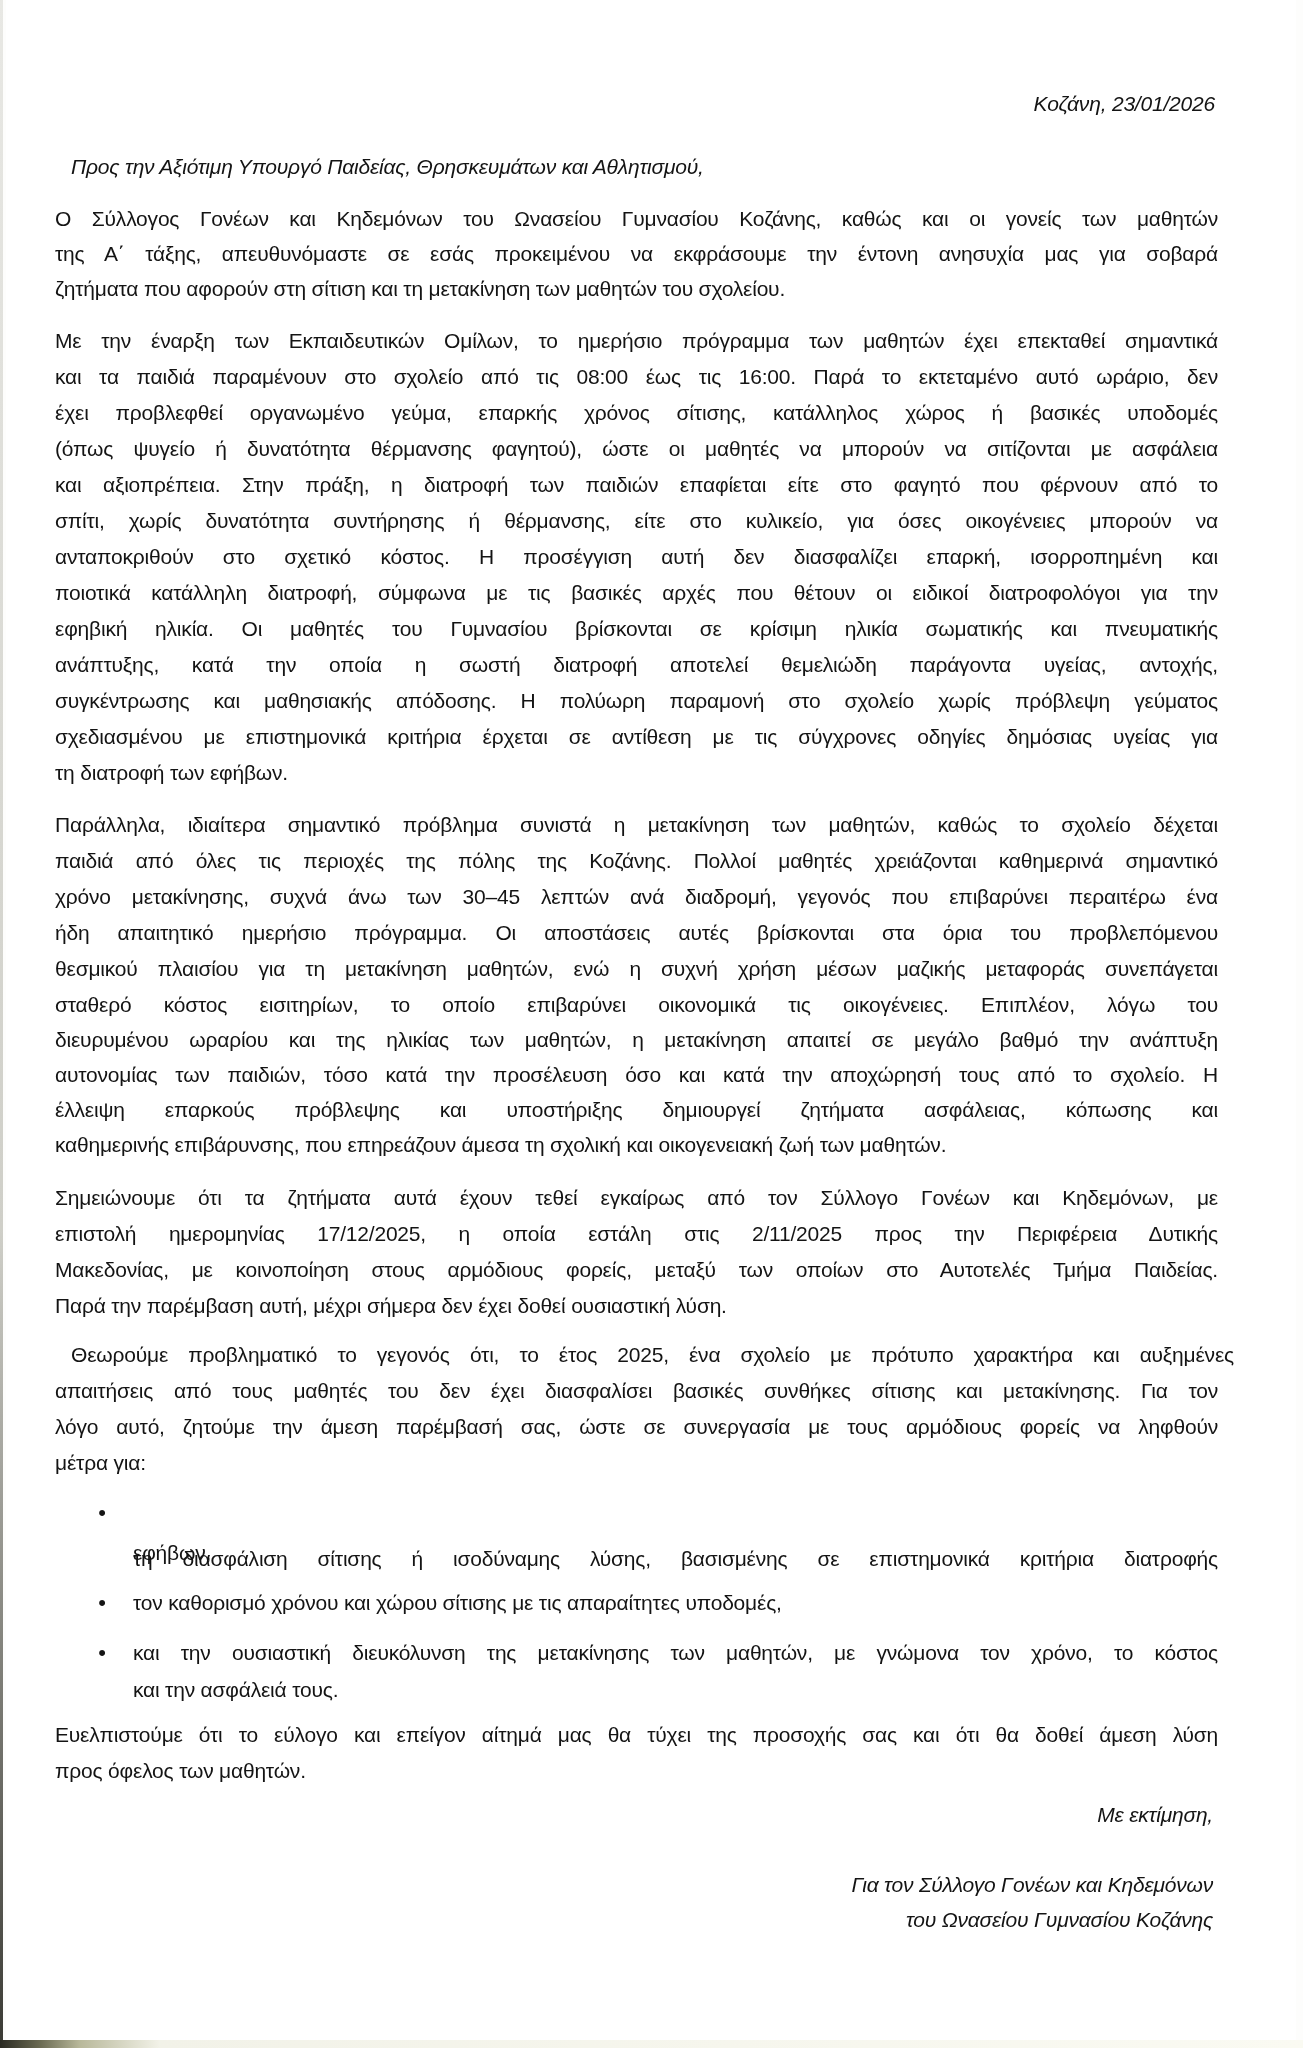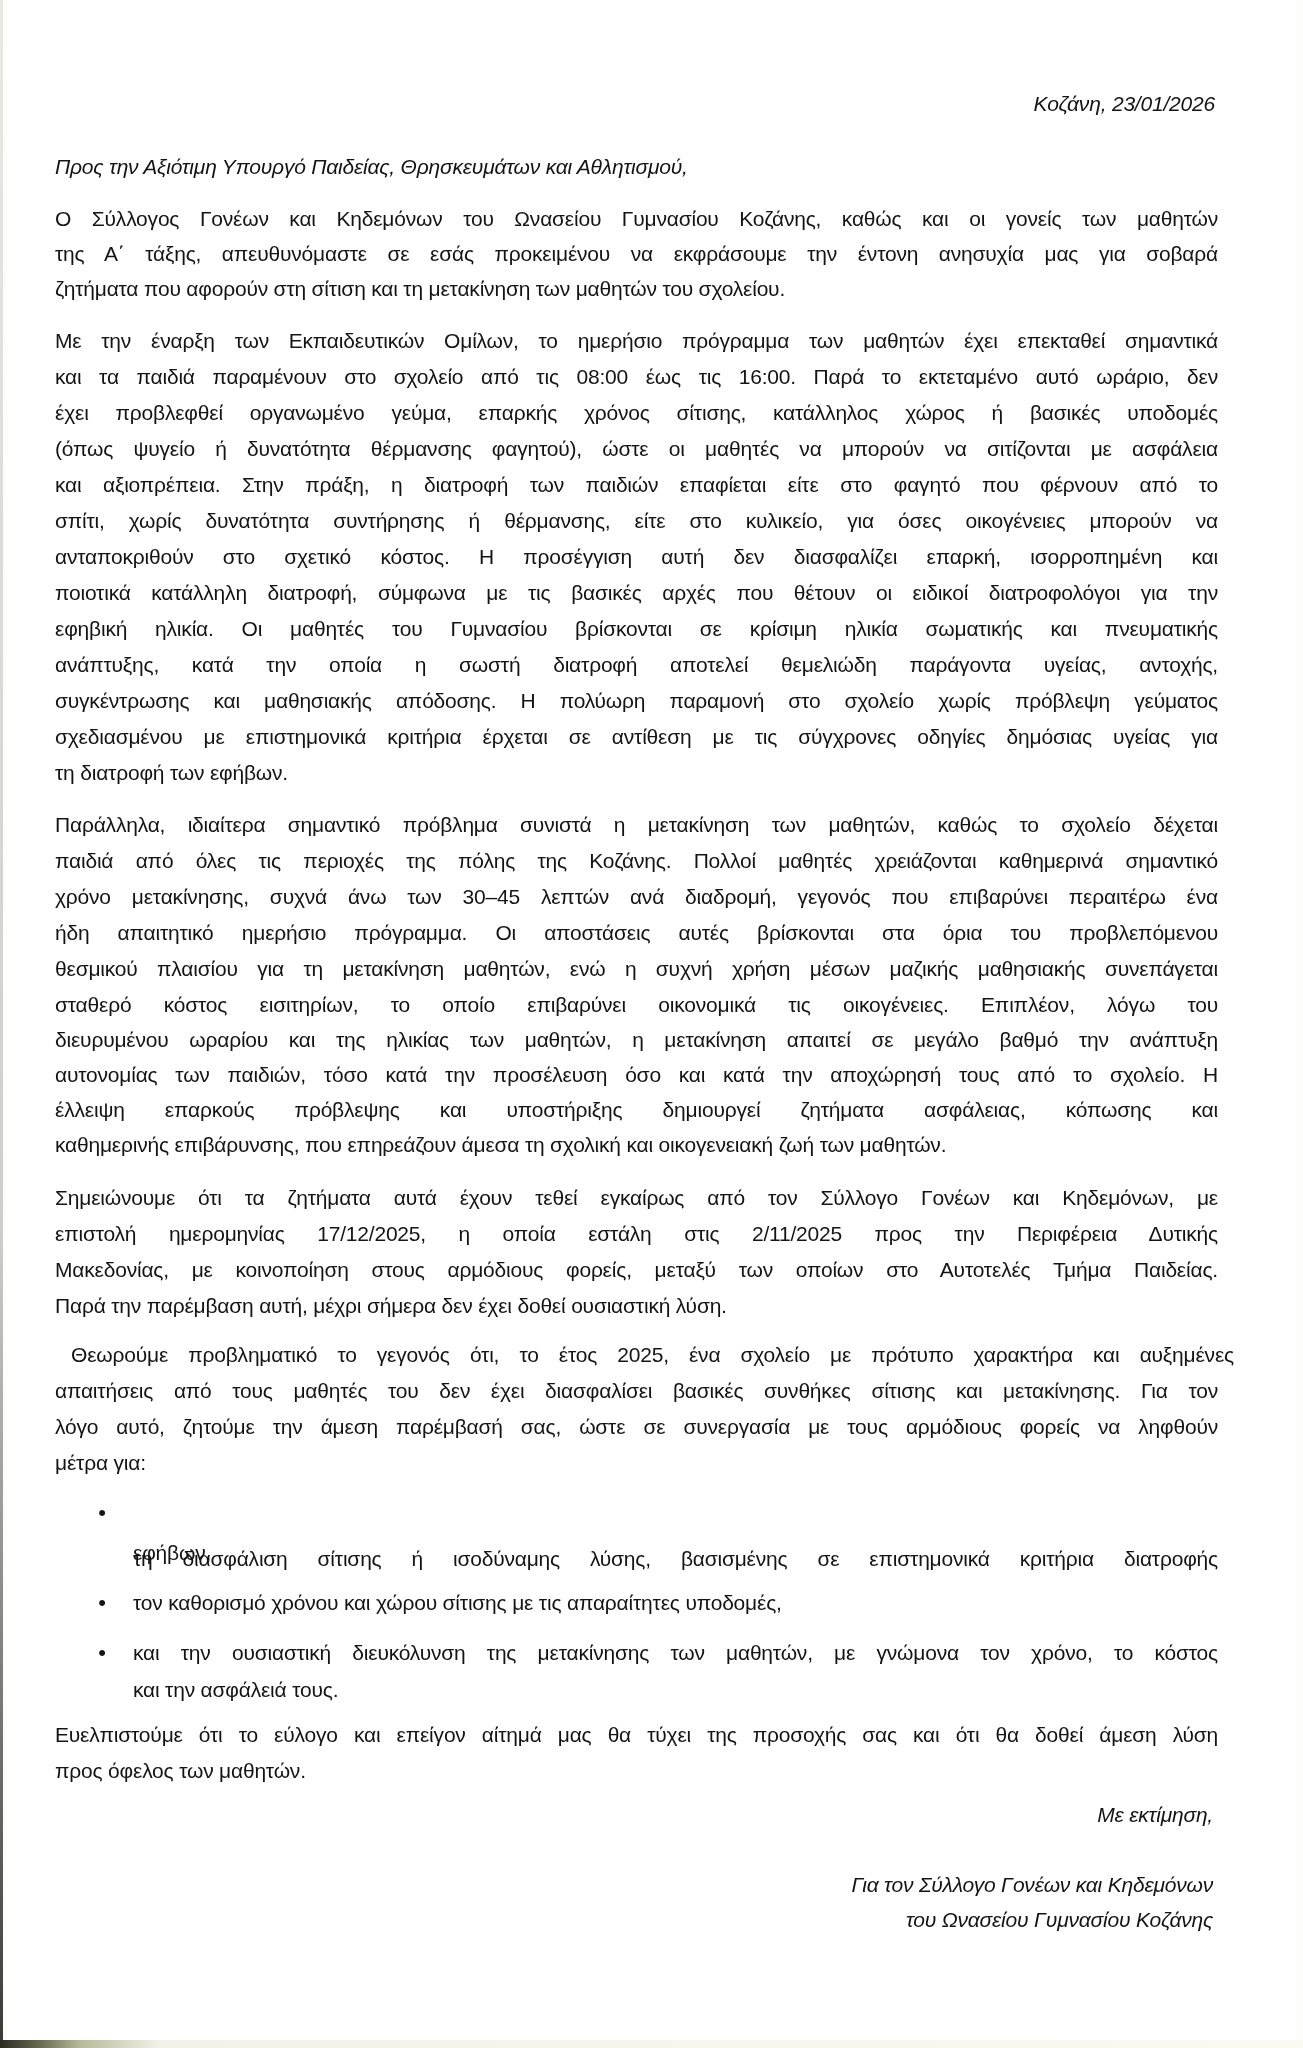--- a/index.html
+++ b/index.html
@@ -37,21 +37,21 @@
   .bullet-line { left: 133px; width: 1085px; }
 </style>
 </head>
 <body>
 
 <div class="page"></div>
 <div class="left-edge"></div>
 
 <div class="line italic right" style="top:86px; left:700px; width:515px;">Κοζάνη, 23/01/2026</div>
 
-<div class="line italic body-line last" style="top:149px;">Προς την Αξιότιμη Υπουργό Παιδείας, Θρησκευμάτων και Αθλητισμού,</div>
+<div class="line italic body-line last" style="top:149px;margin-left:16px;">Προς την Αξιότιμη Υπουργό Παιδείας, Θρησκευμάτων και Αθλητισμού,</div>
 
 <div>
   <div class="line body-line justify" style="top:201px;">Ο Σύλλογος Γονέων και Κηδεμόνων του Ωνασείου Γυμνασίου Κοζάνης, καθώς και οι γονείς των μαθητών</div>
   <div class="line body-line justify" style="top:236px;">της Α΄ τάξης, απευθυνόμαστε σε εσάς προκειμένου να εκφράσουμε την έντονη ανησυχία μας για σοβαρά</div>
   <div class="line body-line last" style="top:271px;">ζητήματα που αφορούν στη σίτιση και τη μετακίνηση των μαθητών του σχολείου.</div>
 </div>
 
 <div>
   <div class="line body-line justify" style="top:323px;">Με την έναρξη των Εκπαιδευτικών Ομίλων, το ημερήσιο πρόγραμμα των μαθητών έχει επεκταθεί σημαντικά</div>
   <div class="line body-line justify" style="top:359px;">και τα παιδιά παραμένουν στο σχολείο από τις 08:00 έως τις 16:00. Παρά το εκτεταμένο αυτό ωράριο, δεν</div>
@@ -66,21 +66,21 @@
   <div class="line body-line justify" style="top:683px;">συγκέντρωσης και μαθησιακής απόδοσης. Η πολύωρη παραμονή στο σχολείο χωρίς πρόβλεψη γεύματος</div>
   <div class="line body-line justify" style="top:719px;">σχεδιασμένου με επιστημονικά κριτήρια έρχεται σε αντίθεση με τις σύγχρονες οδηγίες δημόσιας υγείας για</div>
   <div class="line body-line last" style="top:755px;">τη διατροφή των εφήβων.</div>
 </div>
 
 <div>
   <div class="line body-line justify" style="top:807px;">Παράλληλα, ιδιαίτερα σημαντικό πρόβλημα συνιστά η μετακίνηση των μαθητών, καθώς το σχολείο δέχεται</div>
   <div class="line body-line justify" style="top:843px;">παιδιά από όλες τις περιοχές της πόλης της Κοζάνης. Πολλοί μαθητές χρειάζονται καθημερινά σημαντικό</div>
   <div class="line body-line justify" style="top:879px;">χρόνο μετακίνησης, συχνά άνω των 30–45 λεπτών ανά διαδρομή, γεγονός που επιβαρύνει περαιτέρω ένα</div>
   <div class="line body-line justify" style="top:915px;">ήδη απαιτητικό ημερήσιο πρόγραμμα. Οι αποστάσεις αυτές βρίσκονται στα όρια του προβλεπόμενου</div>
-  <div class="line body-line justify" style="top:951px;">θεσμικού πλαισίου για τη μετακίνηση μαθητών, ενώ η συχνή χρήση μέσων μαζικής μαθησιακής συνεπάγεται</div>
+  <div class="line body-line justify" style="top:951px;">θεσμικού πλαισίου για τη μετακίνηση μαθητών, ενώ η συχνή χρήση μέσων μαζικής μεταφοράς συνεπάγεται</div>
   <div class="line body-line justify" style="top:987px;">σταθερό κόστος εισιτηρίων, το οποίο επιβαρύνει οικονομικά τις οικογένειες. Επιπλέον, λόγω του</div>
   <div class="line body-line justify" style="top:1022px;">διευρυμένου ωραρίου και της ηλικίας των μαθητών, η μετακίνηση απαιτεί σε μεγάλο βαθμό την ανάπτυξη</div>
   <div class="line body-line justify" style="top:1057px;">αυτονομίας των παιδιών, τόσο κατά την προσέλευση όσο και κατά την αποχώρησή τους από το σχολείο. Η</div>
   <div class="line body-line justify" style="top:1092px;">έλλειψη επαρκούς πρόβλεψης και υποστήριξης δημιουργεί ζητήματα ασφάλειας, κόπωσης και</div>
   <div class="line body-line last" style="top:1127px;">καθημερινής επιβάρυνσης, που επηρεάζουν άμεσα τη σχολική και οικογενειακή ζωή των μαθητών.</div>
 </div>
 
 <div>
   <div class="line body-line justify" style="top:1180px;">Σημειώνουμε ότι τα ζητήματα αυτά έχουν τεθεί εγκαίρως από τον Σύλλογο Γονέων και Κηδεμόνων, με</div>
   <div class="line body-line justify" style="top:1216px;">επιστολή ημερομηνίας 17/12/2025, η οποία εστάλη στις 2/11/2025 προς την Περιφέρεια Δυτικής</div>

